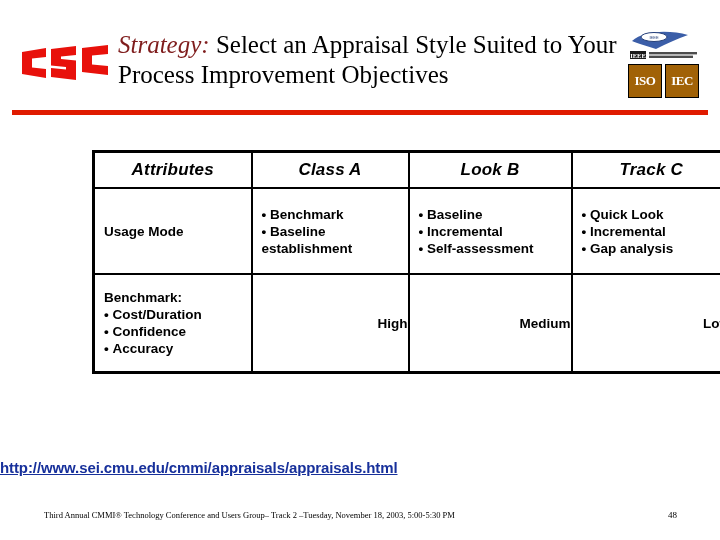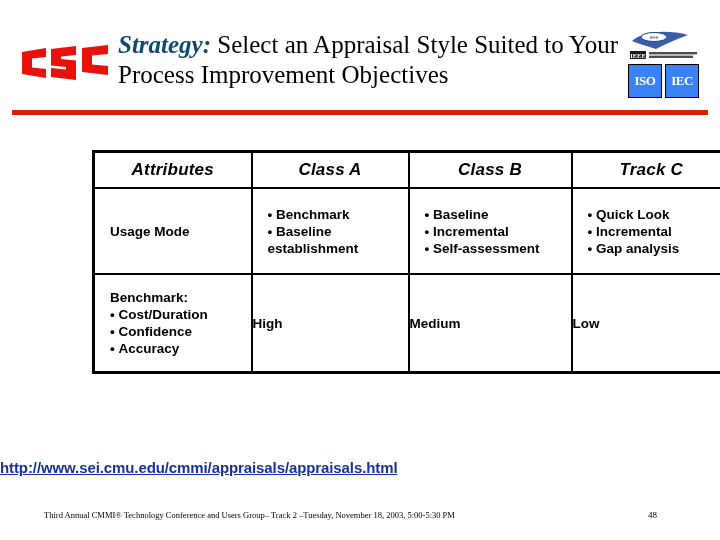--- a/index.html
+++ b/index.html
@@ -36,23 +36,23 @@
     left: 118px;
     top: 30px;
     width: 512px;
     font-family: "Liberation Serif", serif;
     font-size: 25px;
     line-height: 30px;
     color: #000000;
     text-align: left;
   }
   .slide-title .strategy {
-    font-weight: bold;
+    font-weight: normal;
     font-style: italic;
-    color: #0c4a6e;
+    color: #7f1d1d;
   }
 
   .badges {
     position: absolute;
     right: 8px;
     top: 28px;
     width: 96px;
     height: 76px;
   }
   .badge-ieee {
@@ -62,21 +62,21 @@
   }
   .badge-isoiec {
     position: absolute;
     left: 12px; top: 36px;
     width: 72px; height: 34px;
     display: flex;
     gap: 3px;
   }
   .sq-logo {
     width: 34px; height: 34px;
-    background: #3b82f6;
+    background: #a16207;
     color: #ffffff;
     display: flex;
     align-items: center;
     justify-content: center;
     font-family: "Liberation Serif", serif;
     font-weight: bold;
     font-size: 13px;
     letter-spacing: -0.5px;
     border: 1px solid #000;
     box-sizing: border-box;
@@ -124,24 +124,24 @@
   .col-a    { width: 157px; }
   .col-b    { width: 163px; }
   .col-c    { width: 160px; }
 
   td.cell {
     font-size: 13.5px;
     font-weight: bold;
     line-height: 17px;
   }
   td.cell .pad {
-    padding: 6px 15px;
+    padding: 6px 9px;
   }
   td.left  { text-align: left; }
-  td.ctr   { text-align: left; }
+  td.ctr   { text-align: right; }
   .bullets { margin: 0; padding: 0; list-style: none; }
   .bullets li { white-space: nowrap; }
   .bullets li::before { content: "\2022\00a0"; }
   .bullets li.cont::before { content: ""; }
   .plain-line { white-space: nowrap; }
 
   .row-usage td { height: 84px; }
   .row-relative td { height: 96px; }
   .row-rating td { height: 56px; }
 
@@ -168,21 +168,21 @@
     left: 44px;
     top: 510px;
     width: 600px;
     font-family: Liberation Serif, serif;
     font-size: 8.5px;
     color: #000000;
     white-space: nowrap;
   }
   .page-num {
     position: absolute;
-    left: 648px;
+    left: 668px;
     top: 510px;
     font-family: "Liberation Serif", serif;
     font-size: 9px;
     color: #000000;
   }
 </style>
 </head>
 <body>
 
 <div class="header">
@@ -231,21 +231,21 @@
     <colgroup>
       <col class="col-attr">
         <col class="col-a">
         <col class="col-b">
         <col class="col-c">
     </colgroup>
     <thead>
       <tr>
         <th class="hdr">Attributes</th>
         <th class="hdr">Class A</th>
-        <th class="hdr">Class B</th>
+        <th class="hdr">Look B</th>
         <th class="hdr">Track C</th>
       </tr>
     </thead>
     <tbody>
 
       <tr class="row-usage">
         <td class="cell left">
           <div class="pad"><span class="plain-line">Usage Mode</span></div>
         </td>
         <td class="cell left">

